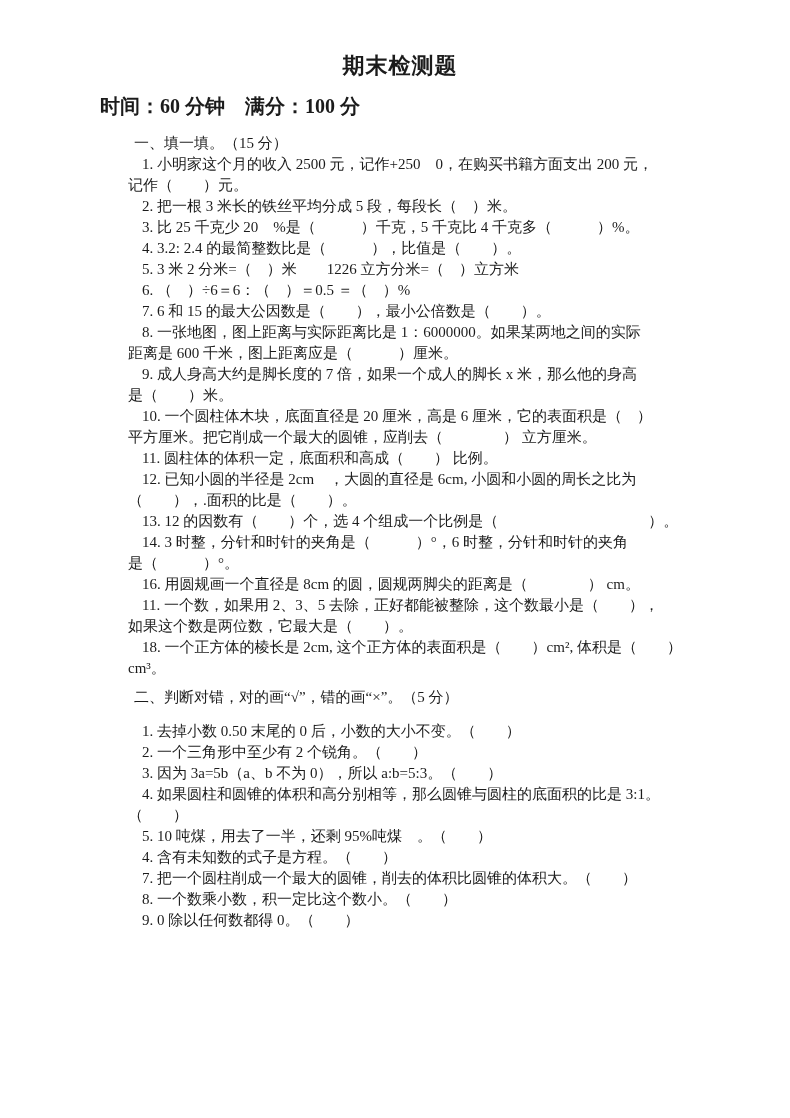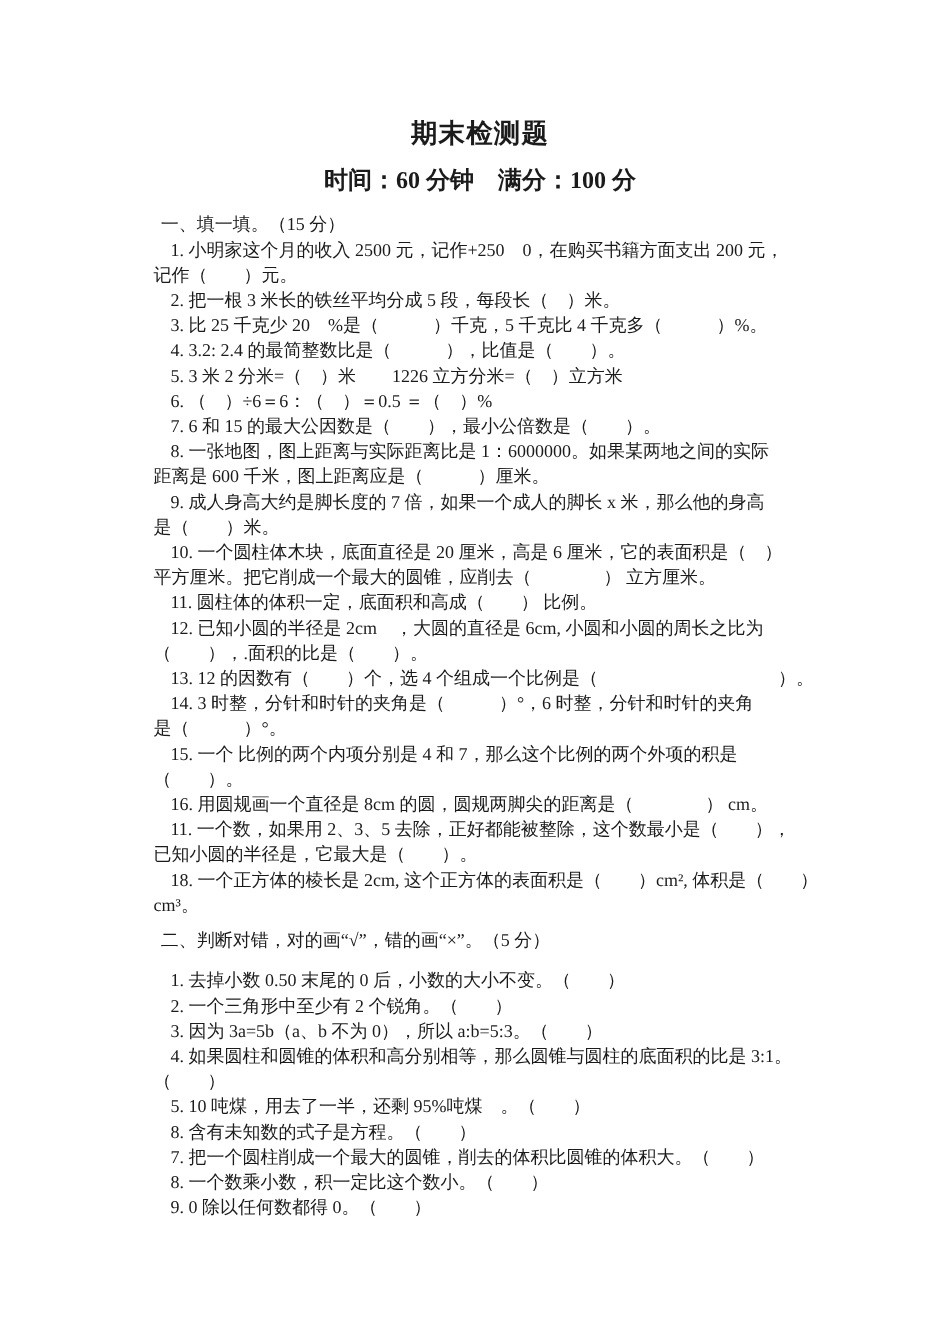--- a/index.html
+++ b/index.html
@@ -14,33 +14,32 @@
     color: #1b1b1b;
     font-family: "Liberation Serif", "DejaVu Serif", serif;
   }
   .page {
     box-sizing: border-box;
     width: 790px;
     height: 1118px;
     padding: 0 90px 0 100px;
   }
   .title {
-    margin: 96px 0 0 0;
+    margin: 51px 0 0 0;
     font-size: 22px;
     font-weight: bold;
     line-height: 30px;
     text-align: center;
     letter-spacing: 1px;
   }
   .subtitle {
     margin: 12px 0 0 0;
     font-size: 20px;
     font-weight: bold;
     line-height: 26px;
-    text-align: center;
   }
   #sections {
     margin-top: 14px;
     font-size: 15px;
     line-height: 21px;
     margin-left: 28px;
   }
   section { margin: 0; }
   .sec-heading {
     margin: 0;
@@ -109,29 +108,25 @@
           <span class="line">（　　），.面积的比是（　　）。</span>
         </p>
         <p class="item">
           <span class="line first">13. 12 的因数有（　　）个，选 4 个组成一个比例是（　　　　　　　　　　）。</span>
         </p>
         <p class="item">
           <span class="line first">14. 3 时整，分针和时针的夹角是（　　　）°，6 时整，分针和时针的夹角</span>
           <span class="line">是（　　　）°。</span>
         </p>
         <p class="item">
-          <span class="line first">15. 一个 比例的两个内项分别是 4 和 7，那么这个比例的两个外项的积是</span>
-          <span class="line">（　　）。</span>
-        </p>
-        <p class="item">
           <span class="line first">16. 用圆规画一个直径是 8cm 的圆，圆规两脚尖的距离是（　　　　） cm。</span>
         </p>
         <p class="item">
           <span class="line first">11. 一个数，如果用 2、3、5 去除，正好都能被整除，这个数最小是（　　），</span>
-          <span class="line">已知小圆的半径是，它最大是（　　）。</span>
+          <span class="line">如果这个数是两位数，它最大是（　　）。</span>
         </p>
         <p class="item">
           <span class="line first">18. 一个正方体的棱长是 2cm, 这个正方体的表面积是（　　）cm², 体积是（　　）</span>
           <span class="line">cm³。</span>
         </p>
       </section>
       <section class="sec-idx-1">
         <p class="sec-heading">二、判断对错，对的画“√”，错的画“×”。（5 分）</p>
         <p class="item">
           <span class="line first">1. 去掉小数 0.50 末尾的 0 后，小数的大小不变。（　　）</span>
@@ -143,21 +138,21 @@
           <span class="line first">3. 因为 3a=5b（a、b 不为 0），所以 a:b=5:3。（　　）</span>
         </p>
         <p class="item">
           <span class="line first">4. 如果圆柱和圆锥的体积和高分别相等，那么圆锥与圆柱的底面积的比是 3:1。</span>
           <span class="line">（　　）</span>
         </p>
         <p class="item">
           <span class="line first">5. 10 吨煤，用去了一半，还剩 95%吨煤　。（　　）</span>
         </p>
         <p class="item">
-          <span class="line first">8. 含有未知数的式子是方程。（　　）</span>
+          <span class="line first">4. 含有未知数的式子是方程。（　　）</span>
         </p>
         <p class="item">
           <span class="line first">7. 把一个圆柱削成一个最大的圆锥，削去的体积比圆锥的体积大。（　　）</span>
         </p>
         <p class="item">
           <span class="line first">8. 一个数乘小数，积一定比这个数小。（　　）</span>
         </p>
         <p class="item">
           <span class="line first">9. 0 除以任何数都得 0。（　　）</span>
         </p>

